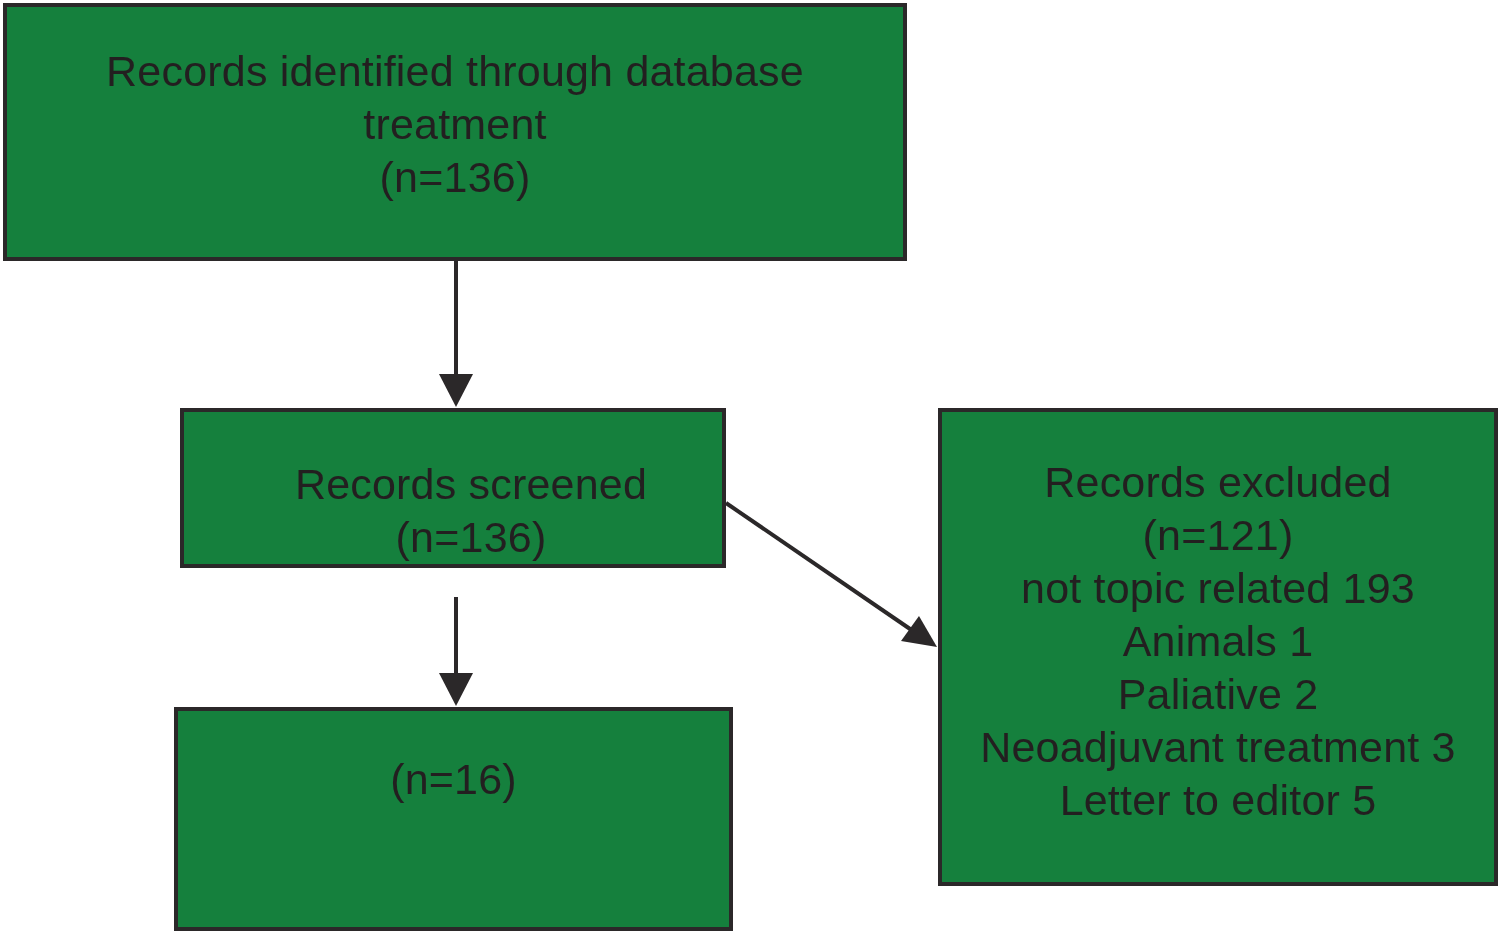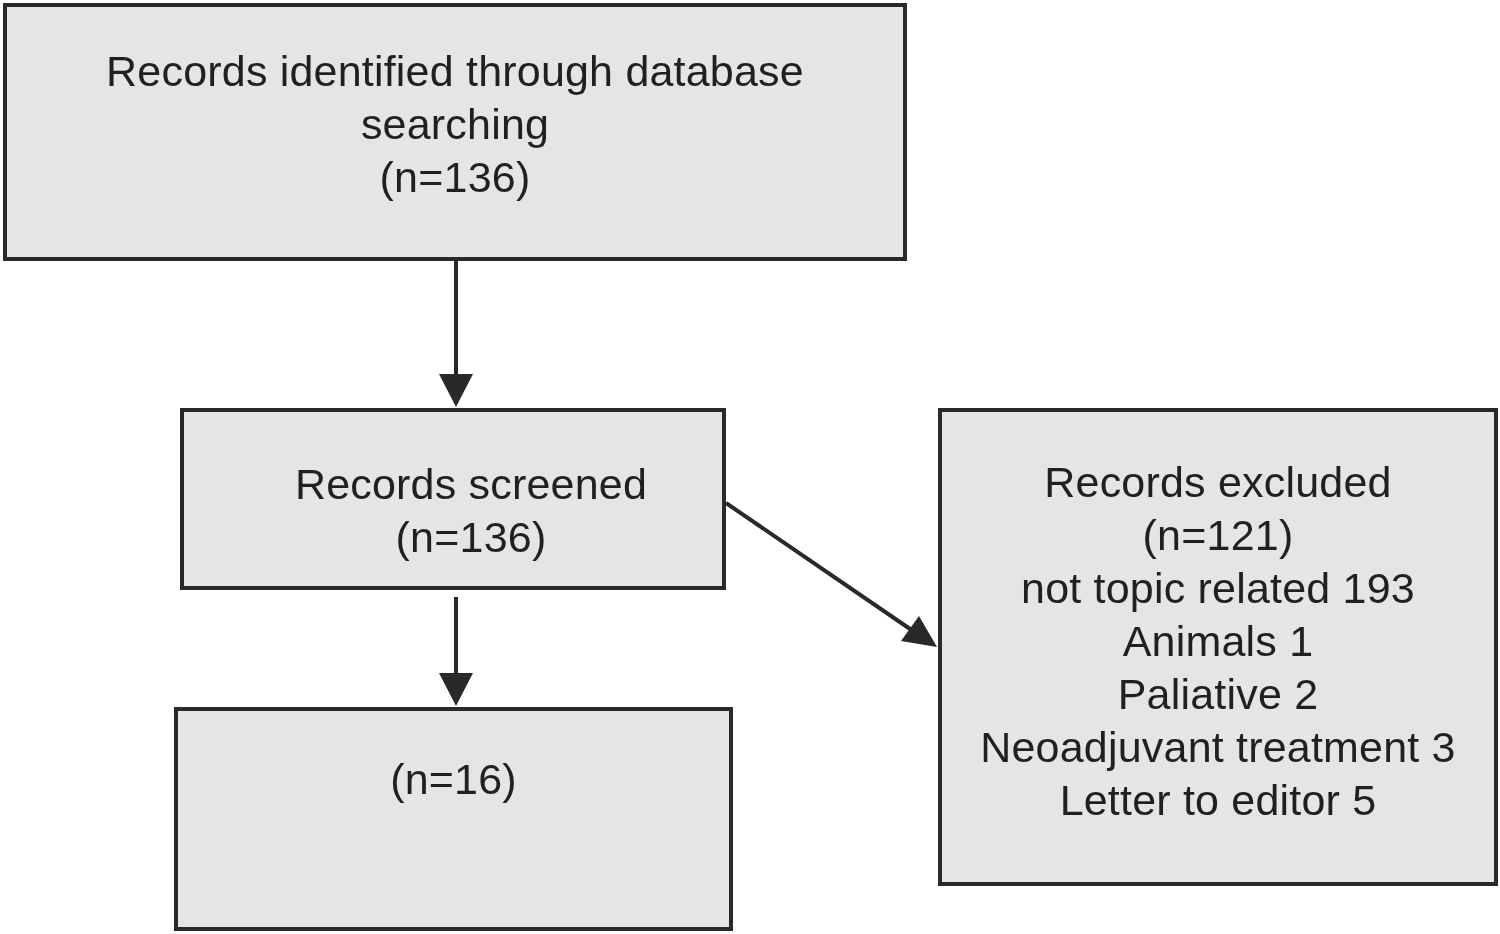--- a/index.html
+++ b/index.html
@@ -21,21 +21,21 @@
     left: 0;
     top: 0;
     width: 1500px;
     height: 934px;
     pointer-events: none;
   }
   .flow-box {
     position: absolute;
     box-sizing: border-box;
     border: 4px solid #2b2829;
-    background: #e5e5e5;
+    background: #15803d;
     display: flex;
     flex-direction: column;
     align-items: center;
     text-align: right;
   }
   .flow-box .line {
     font-size: 43px;
     line-height: 53px;
     white-space: nowrap;
     letter-spacing: 0.2px;
@@ -44,21 +44,21 @@
     left: 3px;
     top: 3px;
     width: 904px;
     height: 258px;
     padding-top: 38px;
   }
   .box-screened {
     left: 180px;
     top: 408px;
     width: 546px;
-    height: 182px;
+    height: 160px;
     padding-top: 46px;
     padding-left: 36px;
   }
   .box-included {
     left: 174px;
     top: 707px;
     width: 559px;
     height: 224px;
     padding-top: 42px;
   }
@@ -88,21 +88,21 @@
     </g>
 
     <g>
       <line x1="726" y1="503" x2="913" y2="631" stroke="#2b2829" stroke-width="4"></line>
       <polygon points="937,647 901,641 919,616" fill="#2b2829"></polygon>
     </g>
   </svg>
 
   <div class="flow-box box-identified">
     <div class="line">Records identified through database</div>
-    <div class="line">searching</div>
+    <div class="line">treatment</div>
     <div class="line">(n=136)</div>
   </div>
 
   <div class="flow-box box-screened">
     <div class="line">Records screened</div>
     <div class="line">(n=136)</div>
   </div>
 
   <div class="flow-box box-included">
     <div class="line">(n=16)</div>

